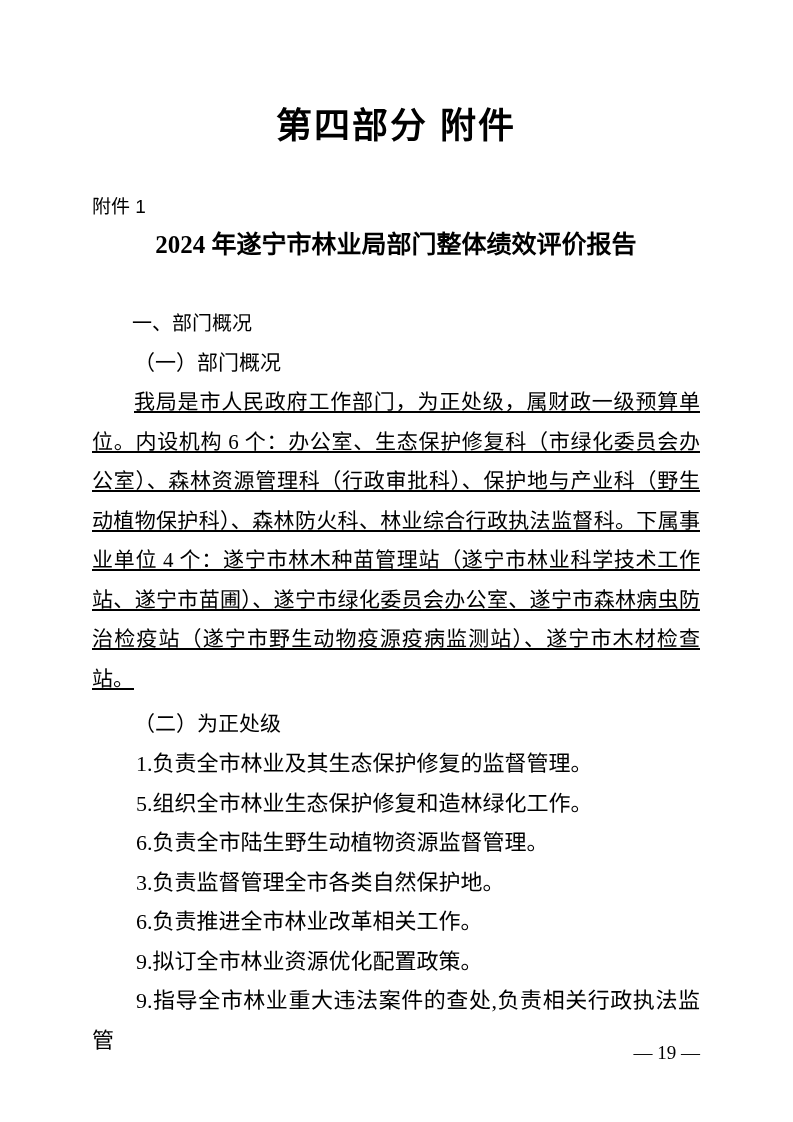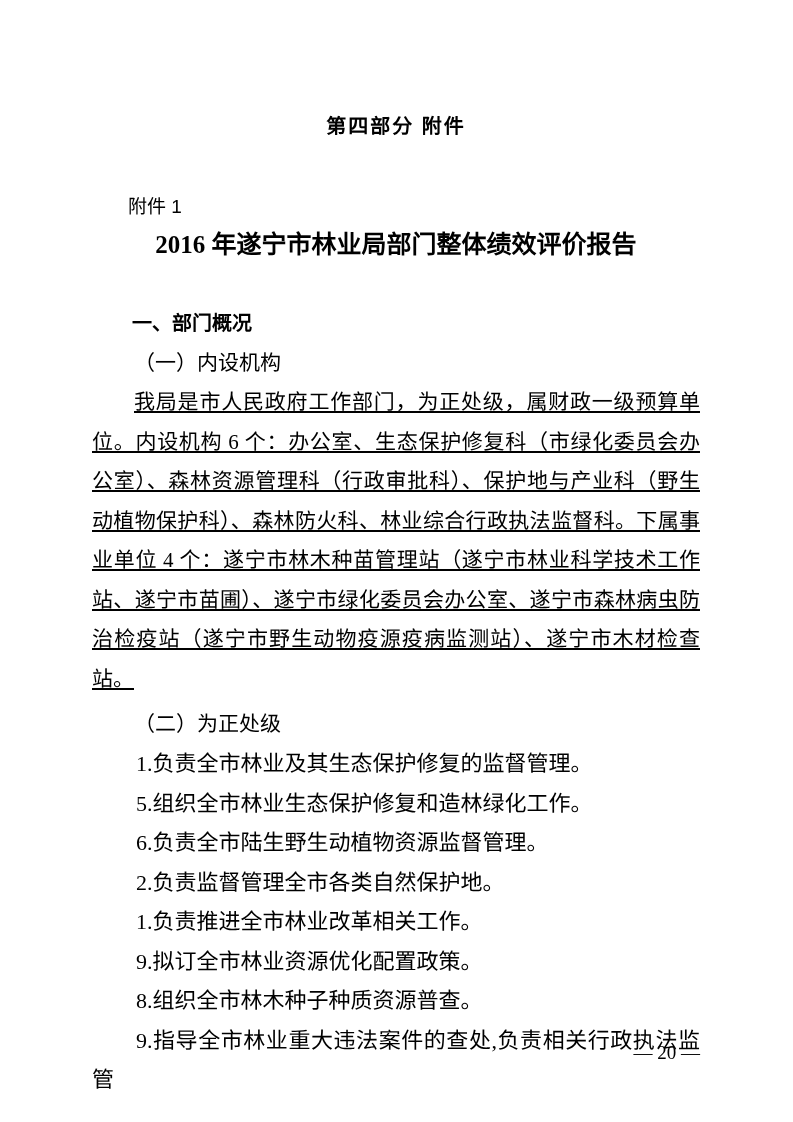--- a/index.html
+++ b/index.html
@@ -12,44 +12,43 @@
     background: #ffffff;
     color: #000000;
     padding: 106px 93px 0 92px;
     overflow: hidden;
     font-family: "Liberation Serif", "DejaVu Serif", serif;
   }
   .part-title {
     text-align: center;
     font-family: "Liberation Sans", "DejaVu Sans", sans-serif;
     font-weight: bold;
-    font-size: 20px;
+    font-size: 36px;
     line-height: 40px;
     letter-spacing: 2px;
   }
   .attachment-label {
     margin-top: 48px;
     font-family: "Liberation Sans", "DejaVu Sans", sans-serif;
     font-weight: normal;
     font-size: 19px;
     line-height: 26px;
-    margin-left: 36px;
   }
   .report-title {
     margin-top: 8px;
     text-align: center;
     font-family: "Liberation Serif", "DejaVu Serif", serif;
     font-weight: bold;
     font-size: 25px;
     line-height: 34px;
   }
   .section-heading {
     margin-top: 46px;
     font-family: "Liberation Sans", "DejaVu Sans", sans-serif;
-    font-weight: bold;
+    font-weight: normal;
     font-size: 20px;
     line-height: 30px;
     text-indent: 2em;
   }
   .subsection-heading {
     font-family: "Liberation Serif", "DejaVu Serif", serif;
     font-size: 21px;
     line-height: 39px;
     text-indent: 2em;
     margin-top: 6px;
@@ -80,34 +79,33 @@
 </style>
 </head>
 <body>
 
 <div class="page">
 
   <h1 class="part-title">第四部分 附件</h1>
 
   <div class="attachment-label">附件 1</div>
 
-  <h2 class="report-title">2016 年遂宁市林业局部门整体绩效评价报告</h2>
+  <h2 class="report-title">2024 年遂宁市林业局部门整体绩效评价报告</h2>
 
   <h3 class="section-heading">一、部门概况</h3>
 
-  <div class="subsection-heading">（一）内设机构</div>
+  <div class="subsection-heading">（一）部门概况</div>
 
   <p class="body-paragraph">我局是市人民政府工作部门，为正处级，属财政一级预算单位。内设机构 6 个：办公室、生态保护修复科（市绿化委员会办公室）、森林资源管理科（行政审批科）、保护地与产业科（野生动植物保护科）、森林防火科、林业综合行政执法监督科。下属事业单位 4 个：遂宁市林木种苗管理站（遂宁市林业科学技术工作站、遂宁市苗圃）、遂宁市绿化委员会办公室、遂宁市森林病虫防治检疫站（遂宁市野生动物疫源疫病监测站）、遂宁市木材检查站。</p>
 
   <div class="subsection-heading">（二）为正处级</div>
 
   <p class="duty-item">1.负责全市林业及其生态保护修复的监督管理。</p>
   <p class="duty-item">5.组织全市林业生态保护修复和造林绿化工作。</p>
   <p class="duty-item">6.负责全市陆生野生动植物资源监督管理。</p>
-  <p class="duty-item">2.负责监督管理全市各类自然保护地。</p>
-  <p class="duty-item">1.负责推进全市林业改革相关工作。</p>
+  <p class="duty-item">3.负责监督管理全市各类自然保护地。</p>
+  <p class="duty-item">6.负责推进全市林业改革相关工作。</p>
   <p class="duty-item">9.拟订全市林业资源优化配置政策。</p>
-  <p class="duty-item">8.组织全市林木种子种质资源普查。</p>
   <p class="duty-item">9.指导全市林业重大违法案件的查处,负责相关行政执法监管</p>
 
-  <div class="page-number">— 20 —</div>
+  <div class="page-number">— 19 —</div>
 
 </div>
 
 </body></html>

